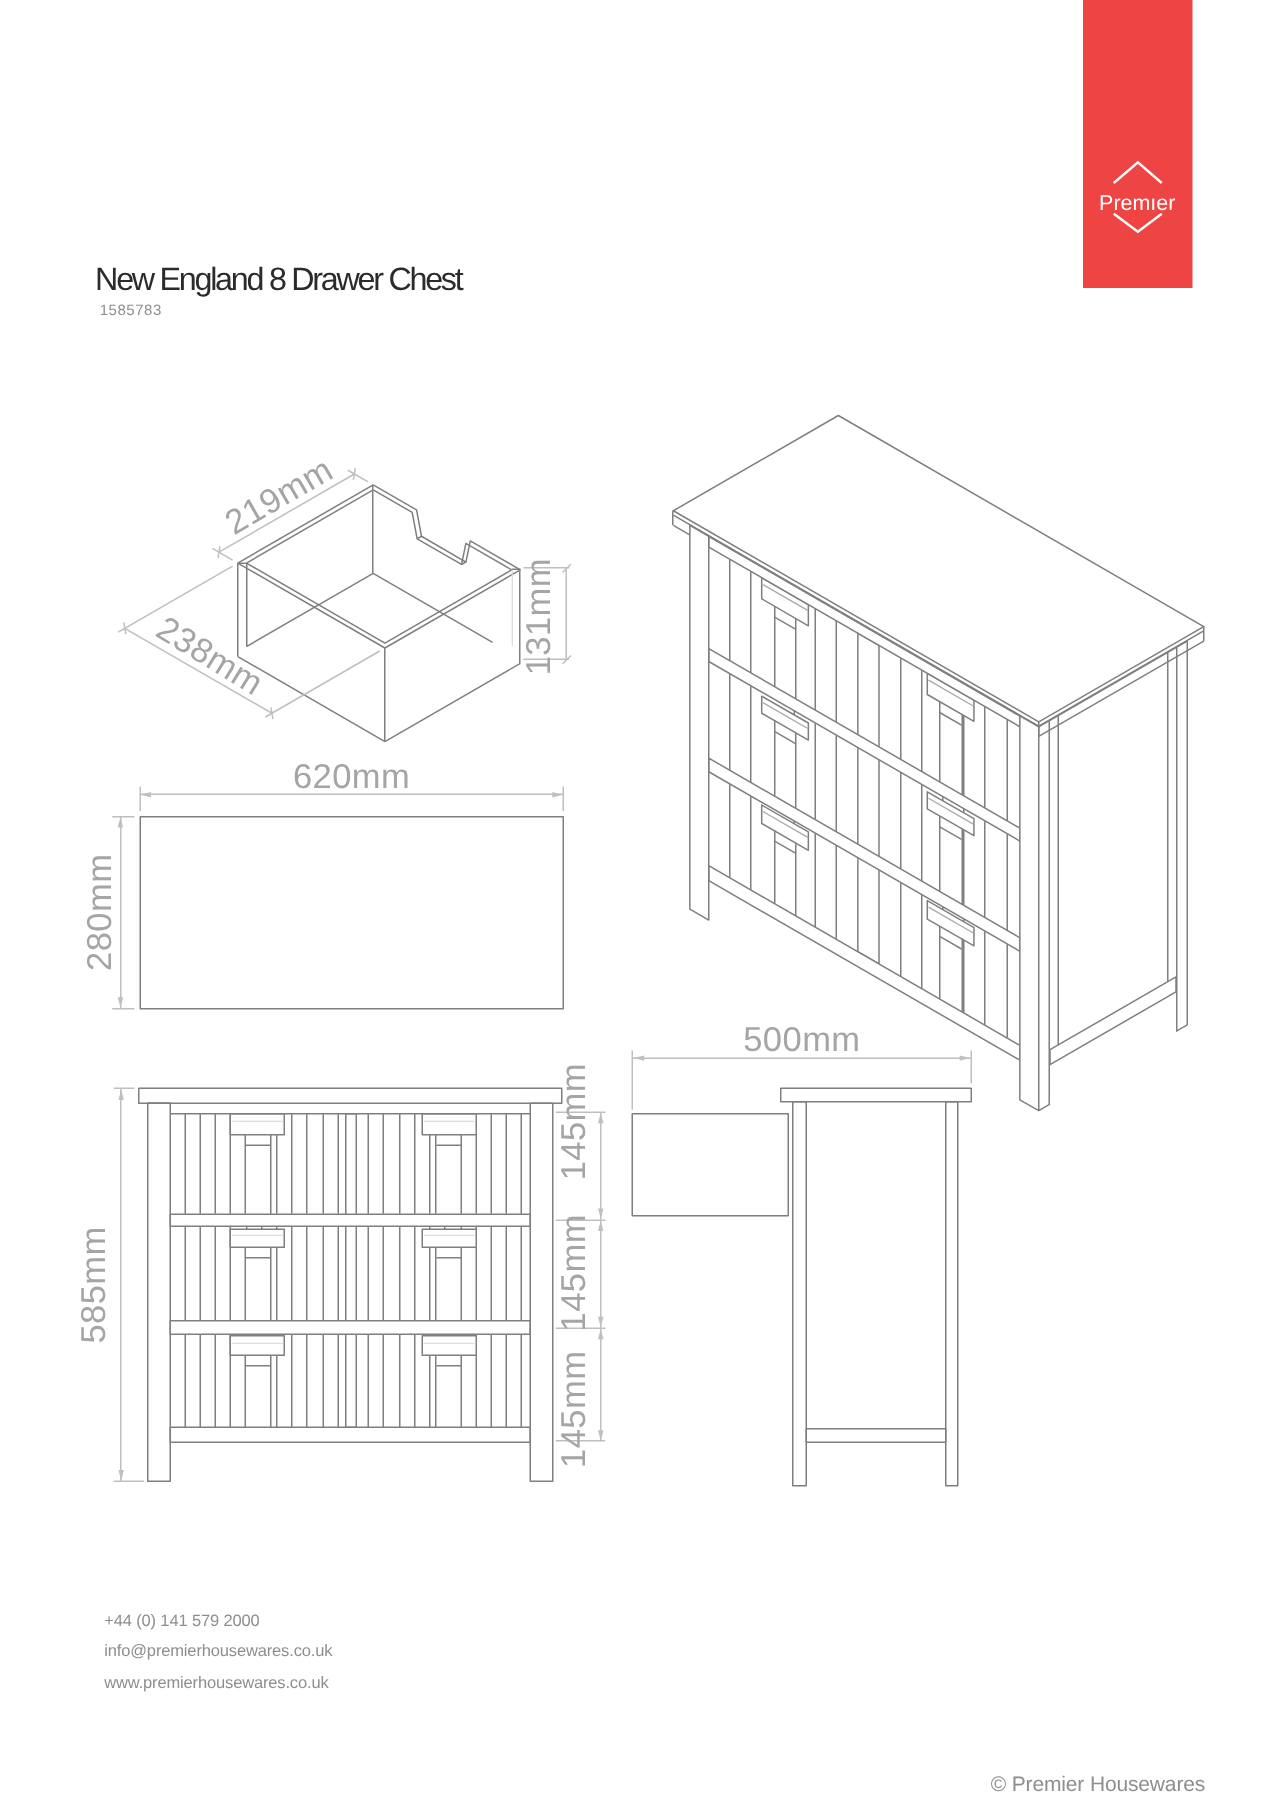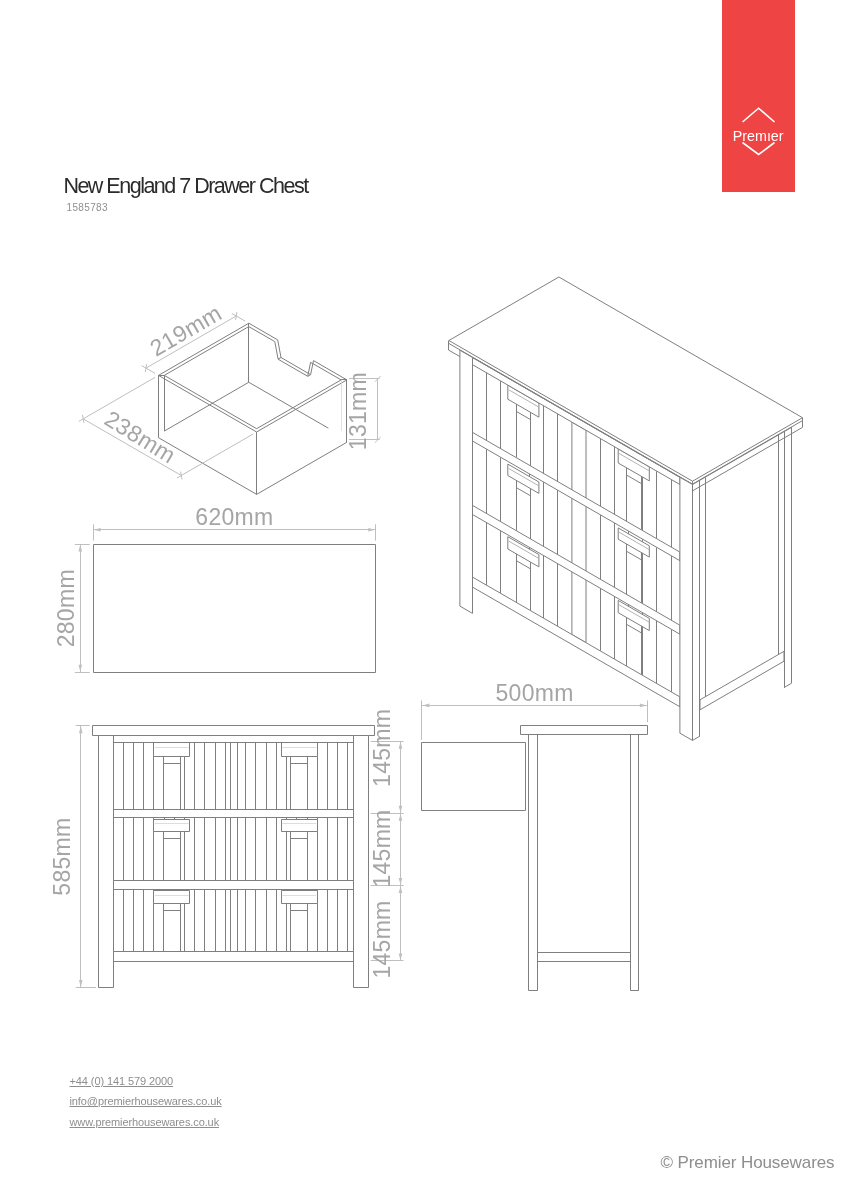--- a/index.html
+++ b/index.html
@@ -303,19 +303,19 @@
 <polygon points="646.8,705.4 639.8,707.2 639.8,703.6" fill="#bdbfc1" stroke="none"></polygon>
 <text x="534.6" y="700.9" font-size="23" fill="#a5a5a5" text-anchor="middle" letter-spacing="0.3">500mm</text>
   </svg>
   <div class="abs" style="left:705.6px;top:0;width:73.1px;height:192px;background:#ef4444;margin-left:16px;">
     <svg class="abs" style="left:0;top:0" width="73" height="192" viewBox="0 0 73 192">
       <polyline points="20.5,122 36.6,108.2 52.5,122" fill="none" stroke="#ffffff" stroke-width="1.6"></polyline>
       <polyline points="20.5,142.5 36.6,154.5 52.5,142.5" fill="none" stroke="#ffffff" stroke-width="1.6"></polyline>
     </svg>
     <div class="abs" style="left:0;top:127.5px;width:73.1px;text-align:center;font-size:14.3px;color:#ffffff;">Premıer</div>
   </div>
-  <div class="abs" style="left:63.4px;top:174px;font-size:21.5px;color:#2b2b2b;letter-spacing:-1.5px;">New England 7 Drawer Chest</div>
+  <div class="abs" style="left:63.4px;top:174px;font-size:21.5px;color:#2b2b2b;letter-spacing:-1.5px;">New England 8 Drawer Chest</div>
   <div class="abs" style="left:66.5px;top:201.5px;font-size:10px;color:#8f8f8f;letter-spacing:0.35px;">1585783</div>
-  <div class="abs" style="left:69.5px;top:1070.5px;font-size:11px;color:#8e8e8e;line-height:20.6px;letter-spacing:-0.1px;text-decoration:underline;">
+  <div class="abs" style="left:69.5px;top:1070.5px;font-size:11px;color:#8e8e8e;line-height:20.6px;letter-spacing:-0.1px;">
     +44 (0) 141 579 2000<br>info@premierhousewares.co.uk<br>www.premierhousewares.co.uk
   </div>
-  <div class="abs" style="left:660.5px;top:1153px;font-size:17px;color:#8e8e8e;letter-spacing:-0.1px;">© Premier Housewares</div>
+  <div class="abs" style="left:660.5px;top:1181px;font-size:14px;color:#8e8e8e;letter-spacing:-0.1px;">© Premier Housewares</div>
 </div>
 
 </body></html>

